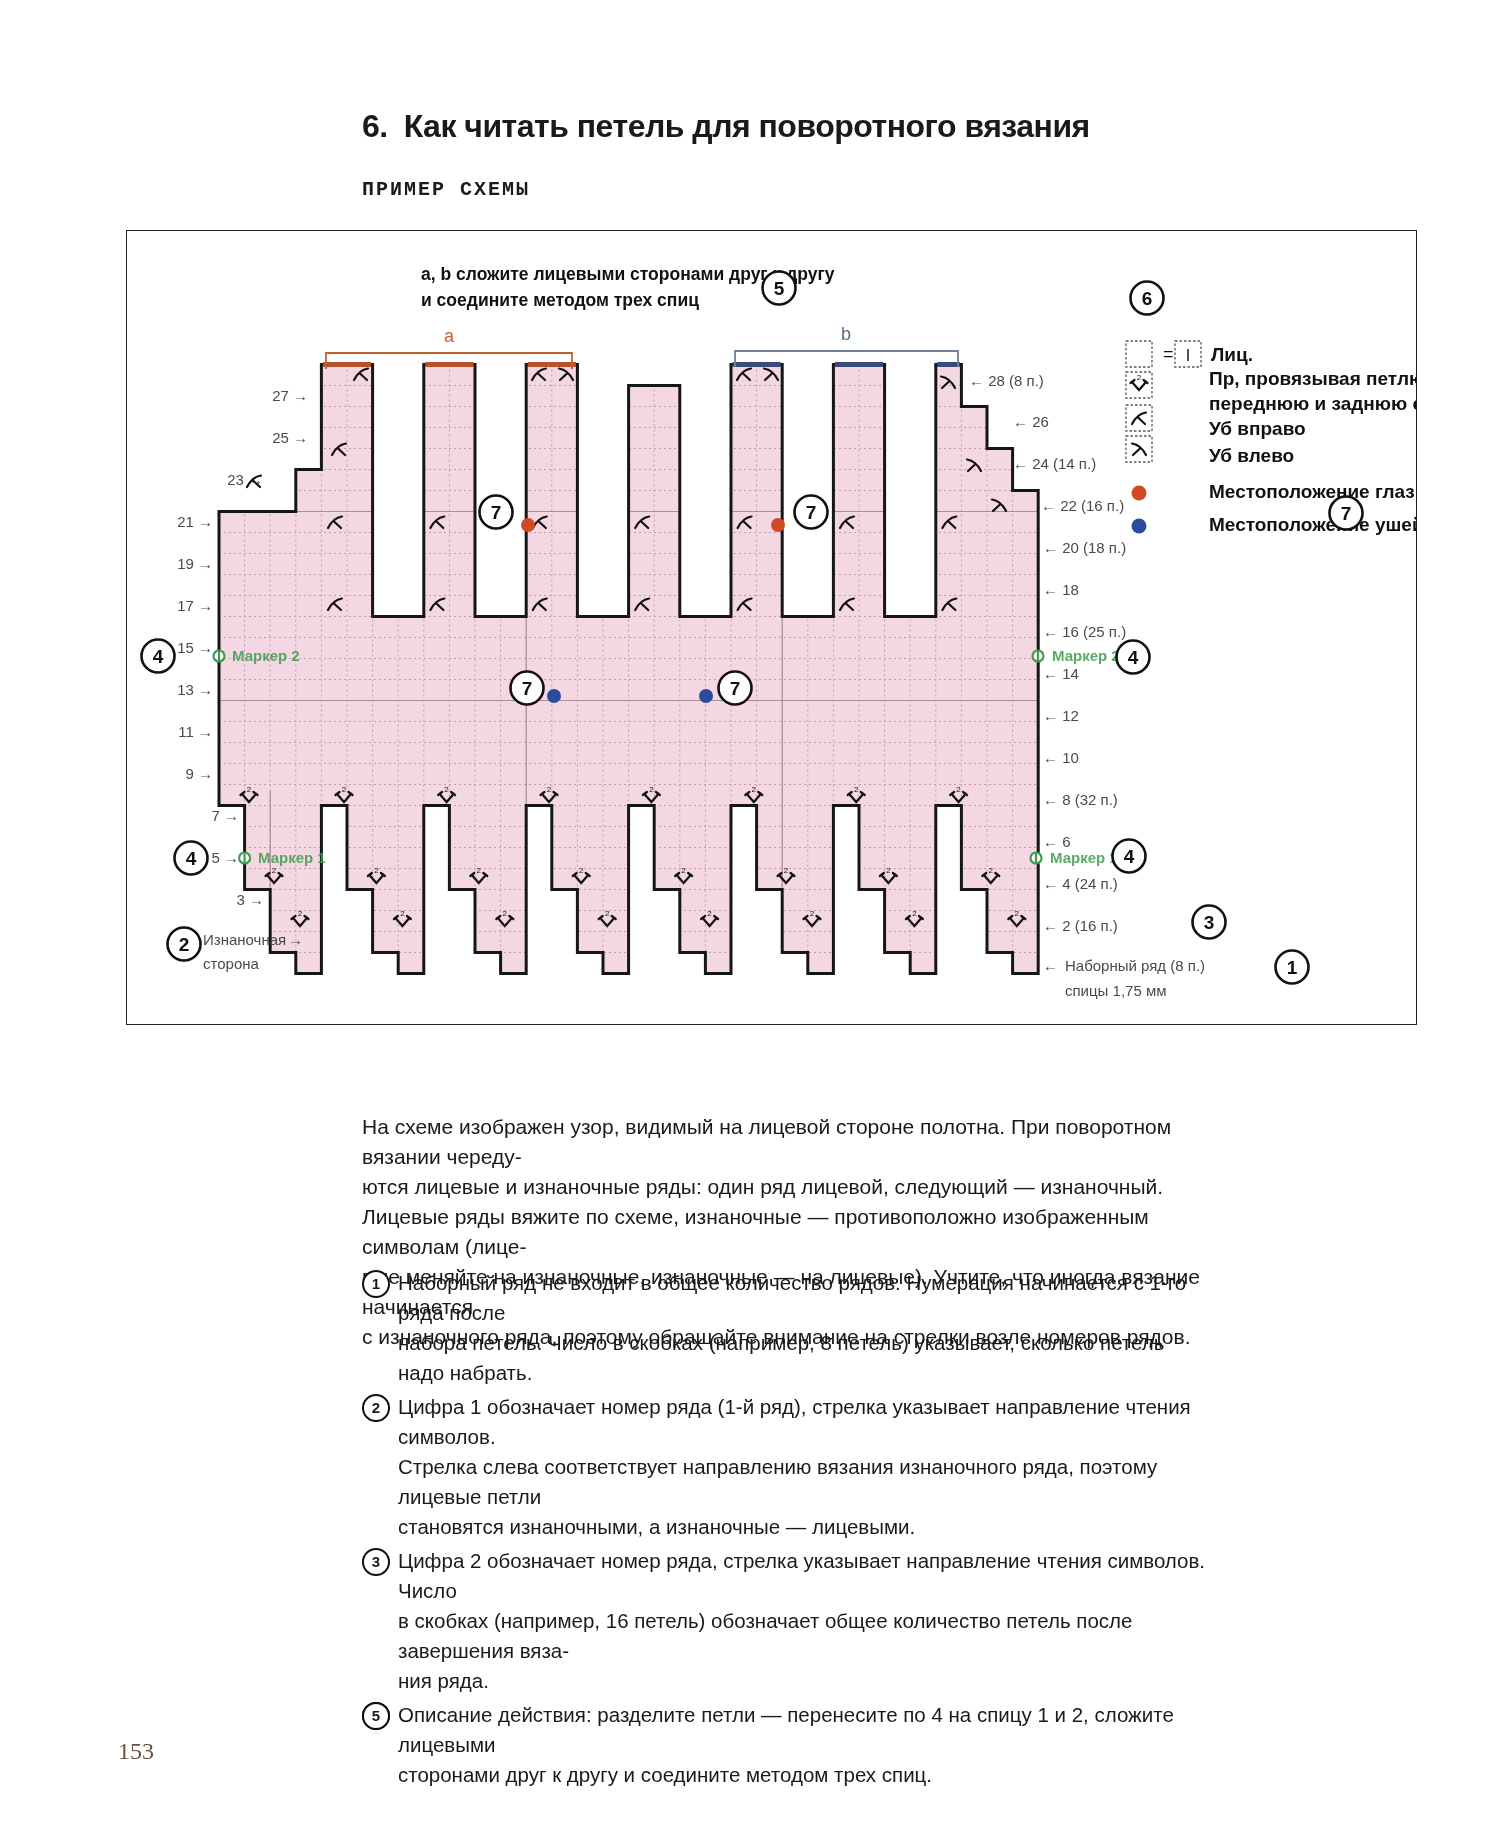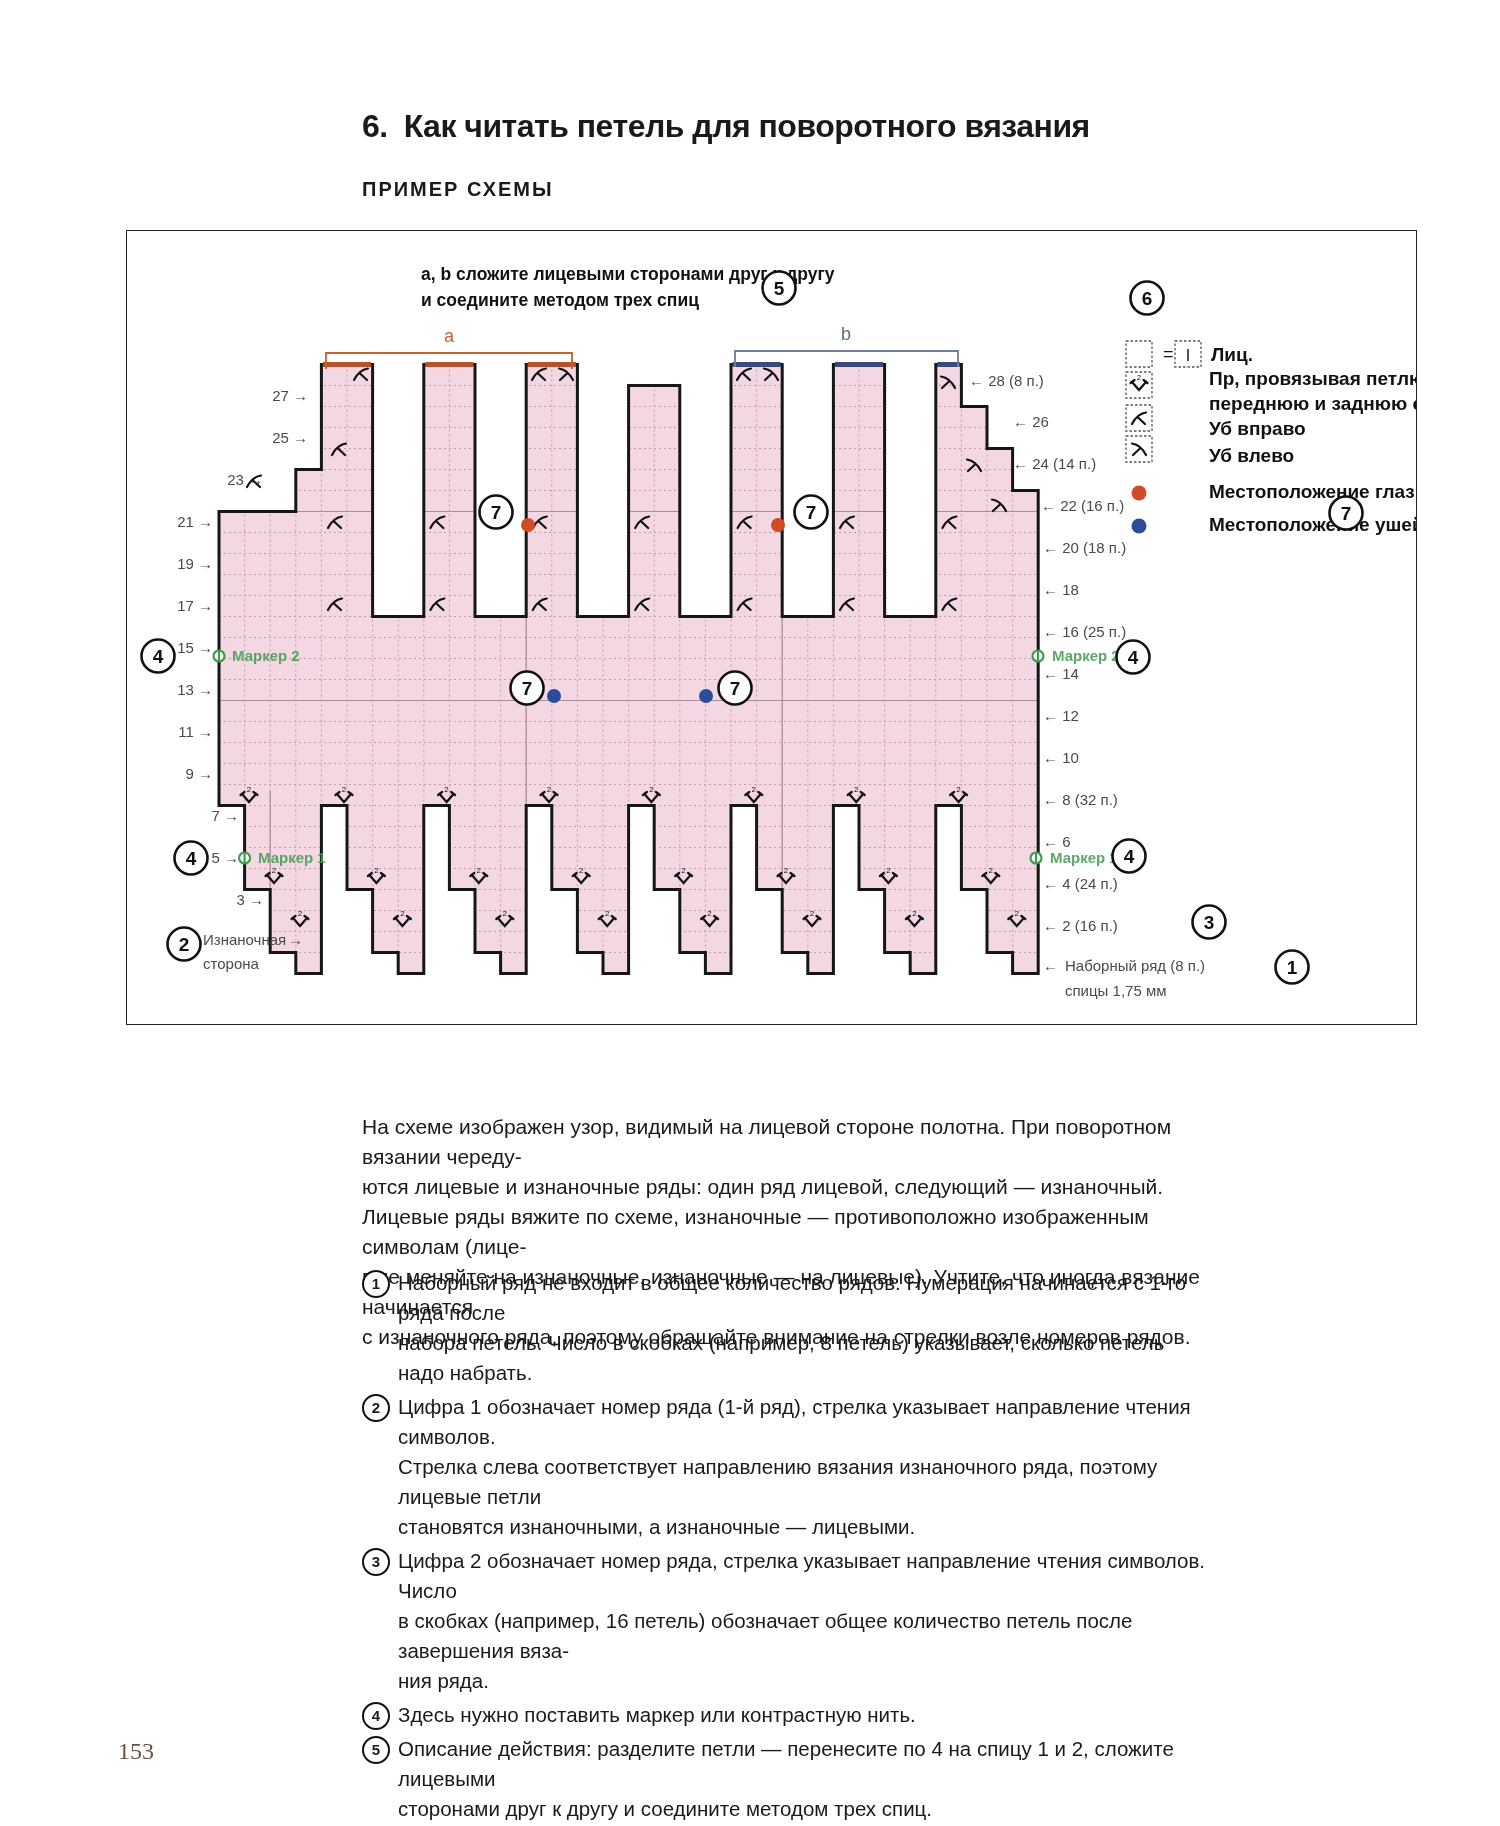--- a/index.html
+++ b/index.html
@@ -1,20 +1,20 @@
 <!DOCTYPE html>
 <html><head>
 <meta charset="utf-8">
 <style>
   html,body{margin:0;padding:0;background:#ffffff;}
   #page{position:relative;width:1500px;height:1826px;background:#ffffff;overflow:hidden;
         font-family:"Liberation Sans",sans-serif;color:#1a1a1a;}
   #chapter-title{position:absolute;left:362px;top:108px;display:flex;gap:16px;
         font-size:32px;font-weight:bold;letter-spacing:-0.5px;}
-  #section-label{position:absolute;left:362px;top:178px;font-size:20px;font-weight:bold;letter-spacing:2px;}
+  #section-label{position:absolute;left:362px;top:178px;font-size:20px;font-weight:bold;letter-spacing:2px;font-family:Liberation Mono, monospace;}
   #chart-frame{position:absolute;left:126px;top:230px;width:1289px;height:793px;
         border:1.5px solid #222;background:#fff;}
   #chart-svg{position:absolute;left:0;top:0;width:100%;height:100%;}
   #body-text{position:absolute;left:362px;top:1072px;width:845px;font-size:21px;line-height:30px;}
   .pre{white-space:pre-line;margin-top:40px;}
   #num-list{position:absolute;left:362px;top:1268px;width:850px;}
   .li{position:relative;padding-left:36px;margin-bottom:4px;font-size:20.5px;line-height:30px;}
   .li .num{position:absolute;left:0;top:2px;width:24px;height:24px;border:2px solid #111;border-radius:50%;
         font-size:15px;font-weight:bold;display:flex;align-items:center;justify-content:center;background:#fff;}
   #page-num{position:absolute;left:118px;top:1738px;font-family:"Liberation Serif",serif;
@@ -341,20 +341,20 @@
 
   <div id="num-list">
     <div class="li"><span class="num">1</span><span class="txt pre">Наборный ряд не входит в общее количество рядов. Нумерация начинается с 1-го ряда после
 набора петель. Число в скобках (например, 8 петель) указывает, сколько петель надо набрать.</span></div>
     <div class="li"><span class="num">2</span><span class="txt pre">Цифра 1 обозначает номер ряда (1-й ряд), стрелка указывает направление чтения символов.
 Стрелка слева соответствует направлению вязания изнаночного ряда, поэтому лицевые петли
 становятся изнаночными, а изнаночные — лицевыми.</span></div>
     <div class="li"><span class="num">3</span><span class="txt pre">Цифра 2 обозначает номер ряда, стрелка указывает направление чтения символов. Число
 в скобках (например, 16 петель) обозначает общее количество петель после завершения вяза-
 ния ряда.</span></div>
-    <div class="li"><span class="num">4</span><span class="txt pre">Здесь нужно поставить маркер или контрастную нить.</span></div>
+    <div class="li"><span class="num">4</span></div>
     <div class="li"><span class="num">5</span><span class="txt pre">Описание действия: разделите петли — перенесите по 4 на спицу 1 и 2, сложите лицевыми
 сторонами друг к другу и соедините методом трех спиц.</span></div>
 
   </div>
 
   <div id="page-num">153</div>
 </div>
 
 </body></html>

